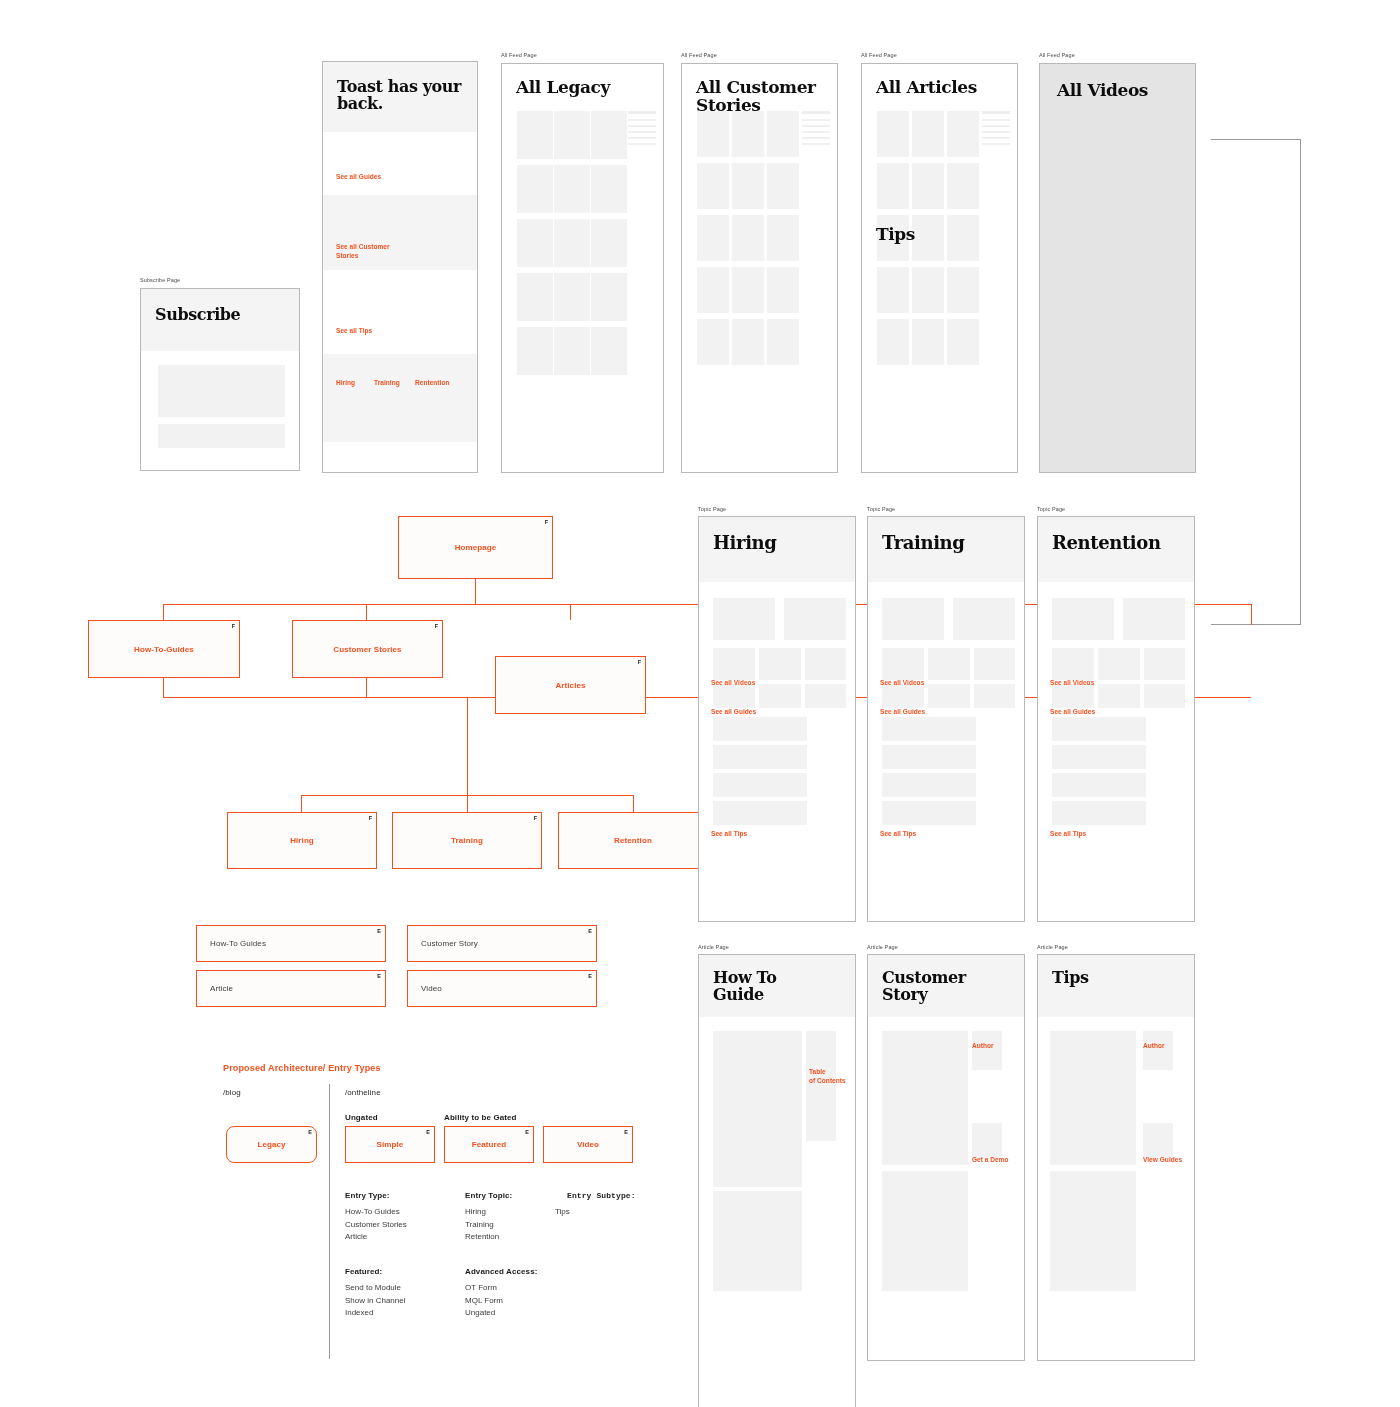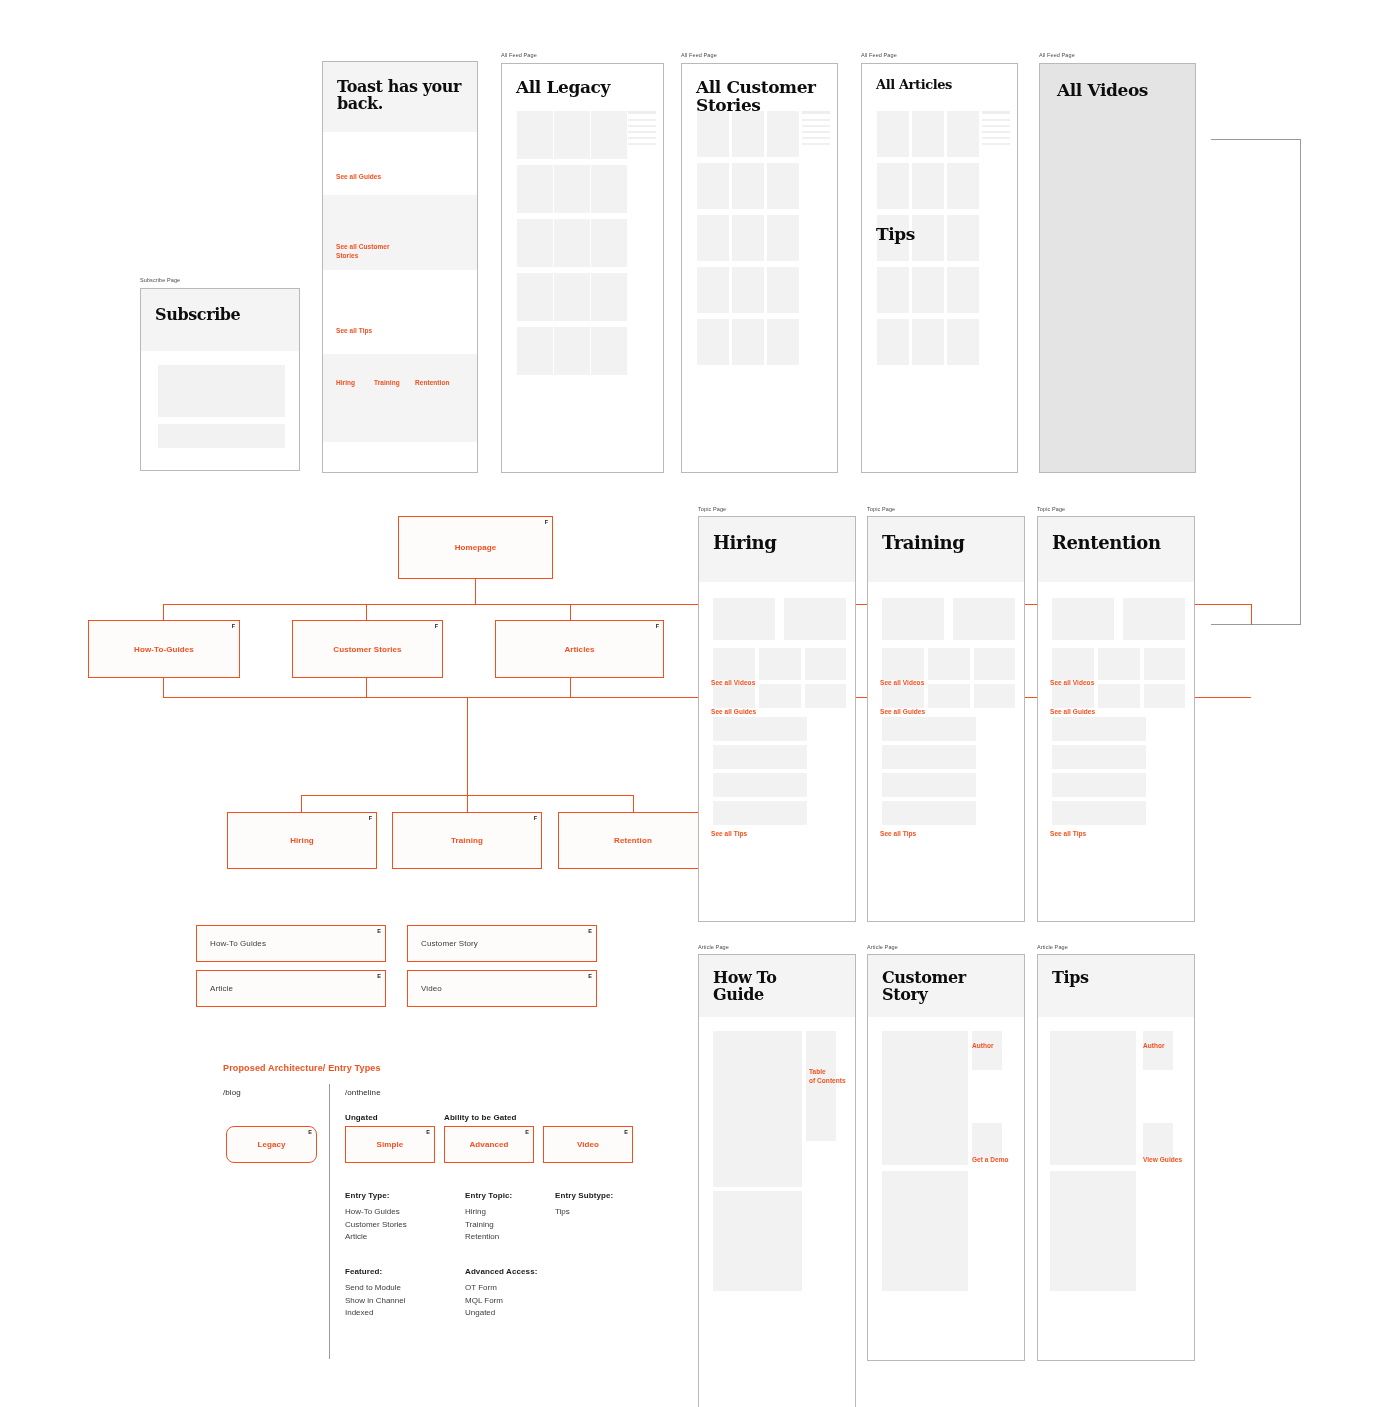--- a/index.html
+++ b/index.html
@@ -193,21 +193,21 @@
     <div class="hline" style="left:120px;top:47px;width:28px;height:3px;background:#eeeeee;"></div>
     <div class="hline" style="left:120px;top:55px;width:28px;"></div>
     <div class="hline" style="left:120px;top:61px;width:28px;"></div>
     <div class="hline" style="left:120px;top:67px;width:28px;"></div>
     <div class="hline" style="left:120px;top:73px;width:28px;"></div>
     <div class="hline" style="left:120px;top:79px;width:28px;"></div>
   </div>
 
   <div class="caption" style="left:861px;top:52px;">All Feed Page</div>
   <div class="frame" style="left:861px;top:63px;width:157px;height:410px;">
-    <div class="wf-title" style="left:14px;top:14px;font-size:13px;">All Articles</div>
+    <div class="wf-title" style="left:14px;top:14px;font-size:17px;">All Articles</div>
     <div class="ph" style="left:15px;top:47px;width:32px;height:46px;"></div>
     <div class="ph" style="left:50px;top:47px;width:32px;height:46px;"></div>
     <div class="ph" style="left:85px;top:47px;width:32px;height:46px;"></div>
     <div class="ph" style="left:15px;top:99px;width:32px;height:46px;"></div>
     <div class="ph" style="left:50px;top:99px;width:32px;height:46px;"></div>
     <div class="ph" style="left:85px;top:99px;width:32px;height:46px;"></div>
     <div class="ph" style="left:15px;top:151px;width:32px;height:46px;"></div>
     <div class="ph" style="left:50px;top:151px;width:32px;height:46px;"></div>
     <div class="ph" style="left:85px;top:151px;width:32px;height:46px;"></div>
     <div class="ph" style="left:15px;top:203px;width:32px;height:46px;"></div>
@@ -254,21 +254,21 @@
   </div>
 
   <div class="node" style="left:88px;top:620px;width:152px;height:58px;">
     <span class="badge">F</span>
     <span class="nlabel">How-To-Guides</span>
   </div>
   <div class="node" style="left:292px;top:620px;width:151px;height:58px;">
     <span class="badge">F</span>
     <span class="nlabel">Customer Stories</span>
   </div>
-  <div class="node" style="left:495px;top:620px;width:169px;height:58px;">
+  <div class="node" style="left:495px;top:656px;width:151px;height:58px;">
     <span class="badge">F</span>
     <span class="nlabel">Articles</span>
   </div>
 
   <div class="node" style="left:227px;top:812px;width:150px;height:57px;">
     <span class="badge">F</span>
     <span class="nlabel">Hiring</span>
   </div>
   <div class="node" style="left:392px;top:812px;width:150px;height:57px;">
     <span class="badge">F</span>
@@ -307,36 +307,36 @@
   <div class="node" style="left:226px;top:1126px;width:91px;height:37px;border-radius:8px;">
     <span class="badge">E</span>
     <span class="nlabel">Legacy</span>
   </div>
   <div class="node" style="left:345px;top:1126px;width:90px;height:37px;">
     <span class="badge">E</span>
     <span class="nlabel">Simple</span>
   </div>
   <div class="node" style="left:444px;top:1126px;width:90px;height:37px;">
     <span class="badge">E</span>
-    <span class="nlabel">Advanced</span>
+    <span class="nlabel">Featured</span>
   </div>
   <div class="node" style="left:543px;top:1126px;width:90px;height:37px;">
     <span class="badge">E</span>
     <span class="nlabel">Video</span>
   </div>
 
   <div class="col-head" style="left:345px;top:1191px;">Entry Type:</div>
   <div class="col-item" style="left:345px;top:1206px;">How-To Guides
 Customer Stories
 Article</div>
   <div class="col-head" style="left:465px;top:1191px;">Entry Topic:</div>
   <div class="col-item" style="left:465px;top:1206px;">Hiring
 Training
 Retention</div>
-  <div class="col-head" style="left:555px;top:1191px;">Entry Subtype:</div>
+  <div class="col-head" style="left:567px;top:1191px;font-family:Liberation Mono, monospace;">Entry Subtype:</div>
   <div class="col-item" style="left:555px;top:1206px;">Tips</div>
 
   <div class="col-head" style="left:345px;top:1267px;">Featured:</div>
   <div class="col-item" style="left:345px;top:1282px;">Send to Module
 Show in Channel
 Indexed</div>
   <div class="col-head" style="left:465px;top:1267px;">Advanced Access:</div>
   <div class="col-item" style="left:465px;top:1282px;">OT Form
 MQL Form
 Ungated</div>

